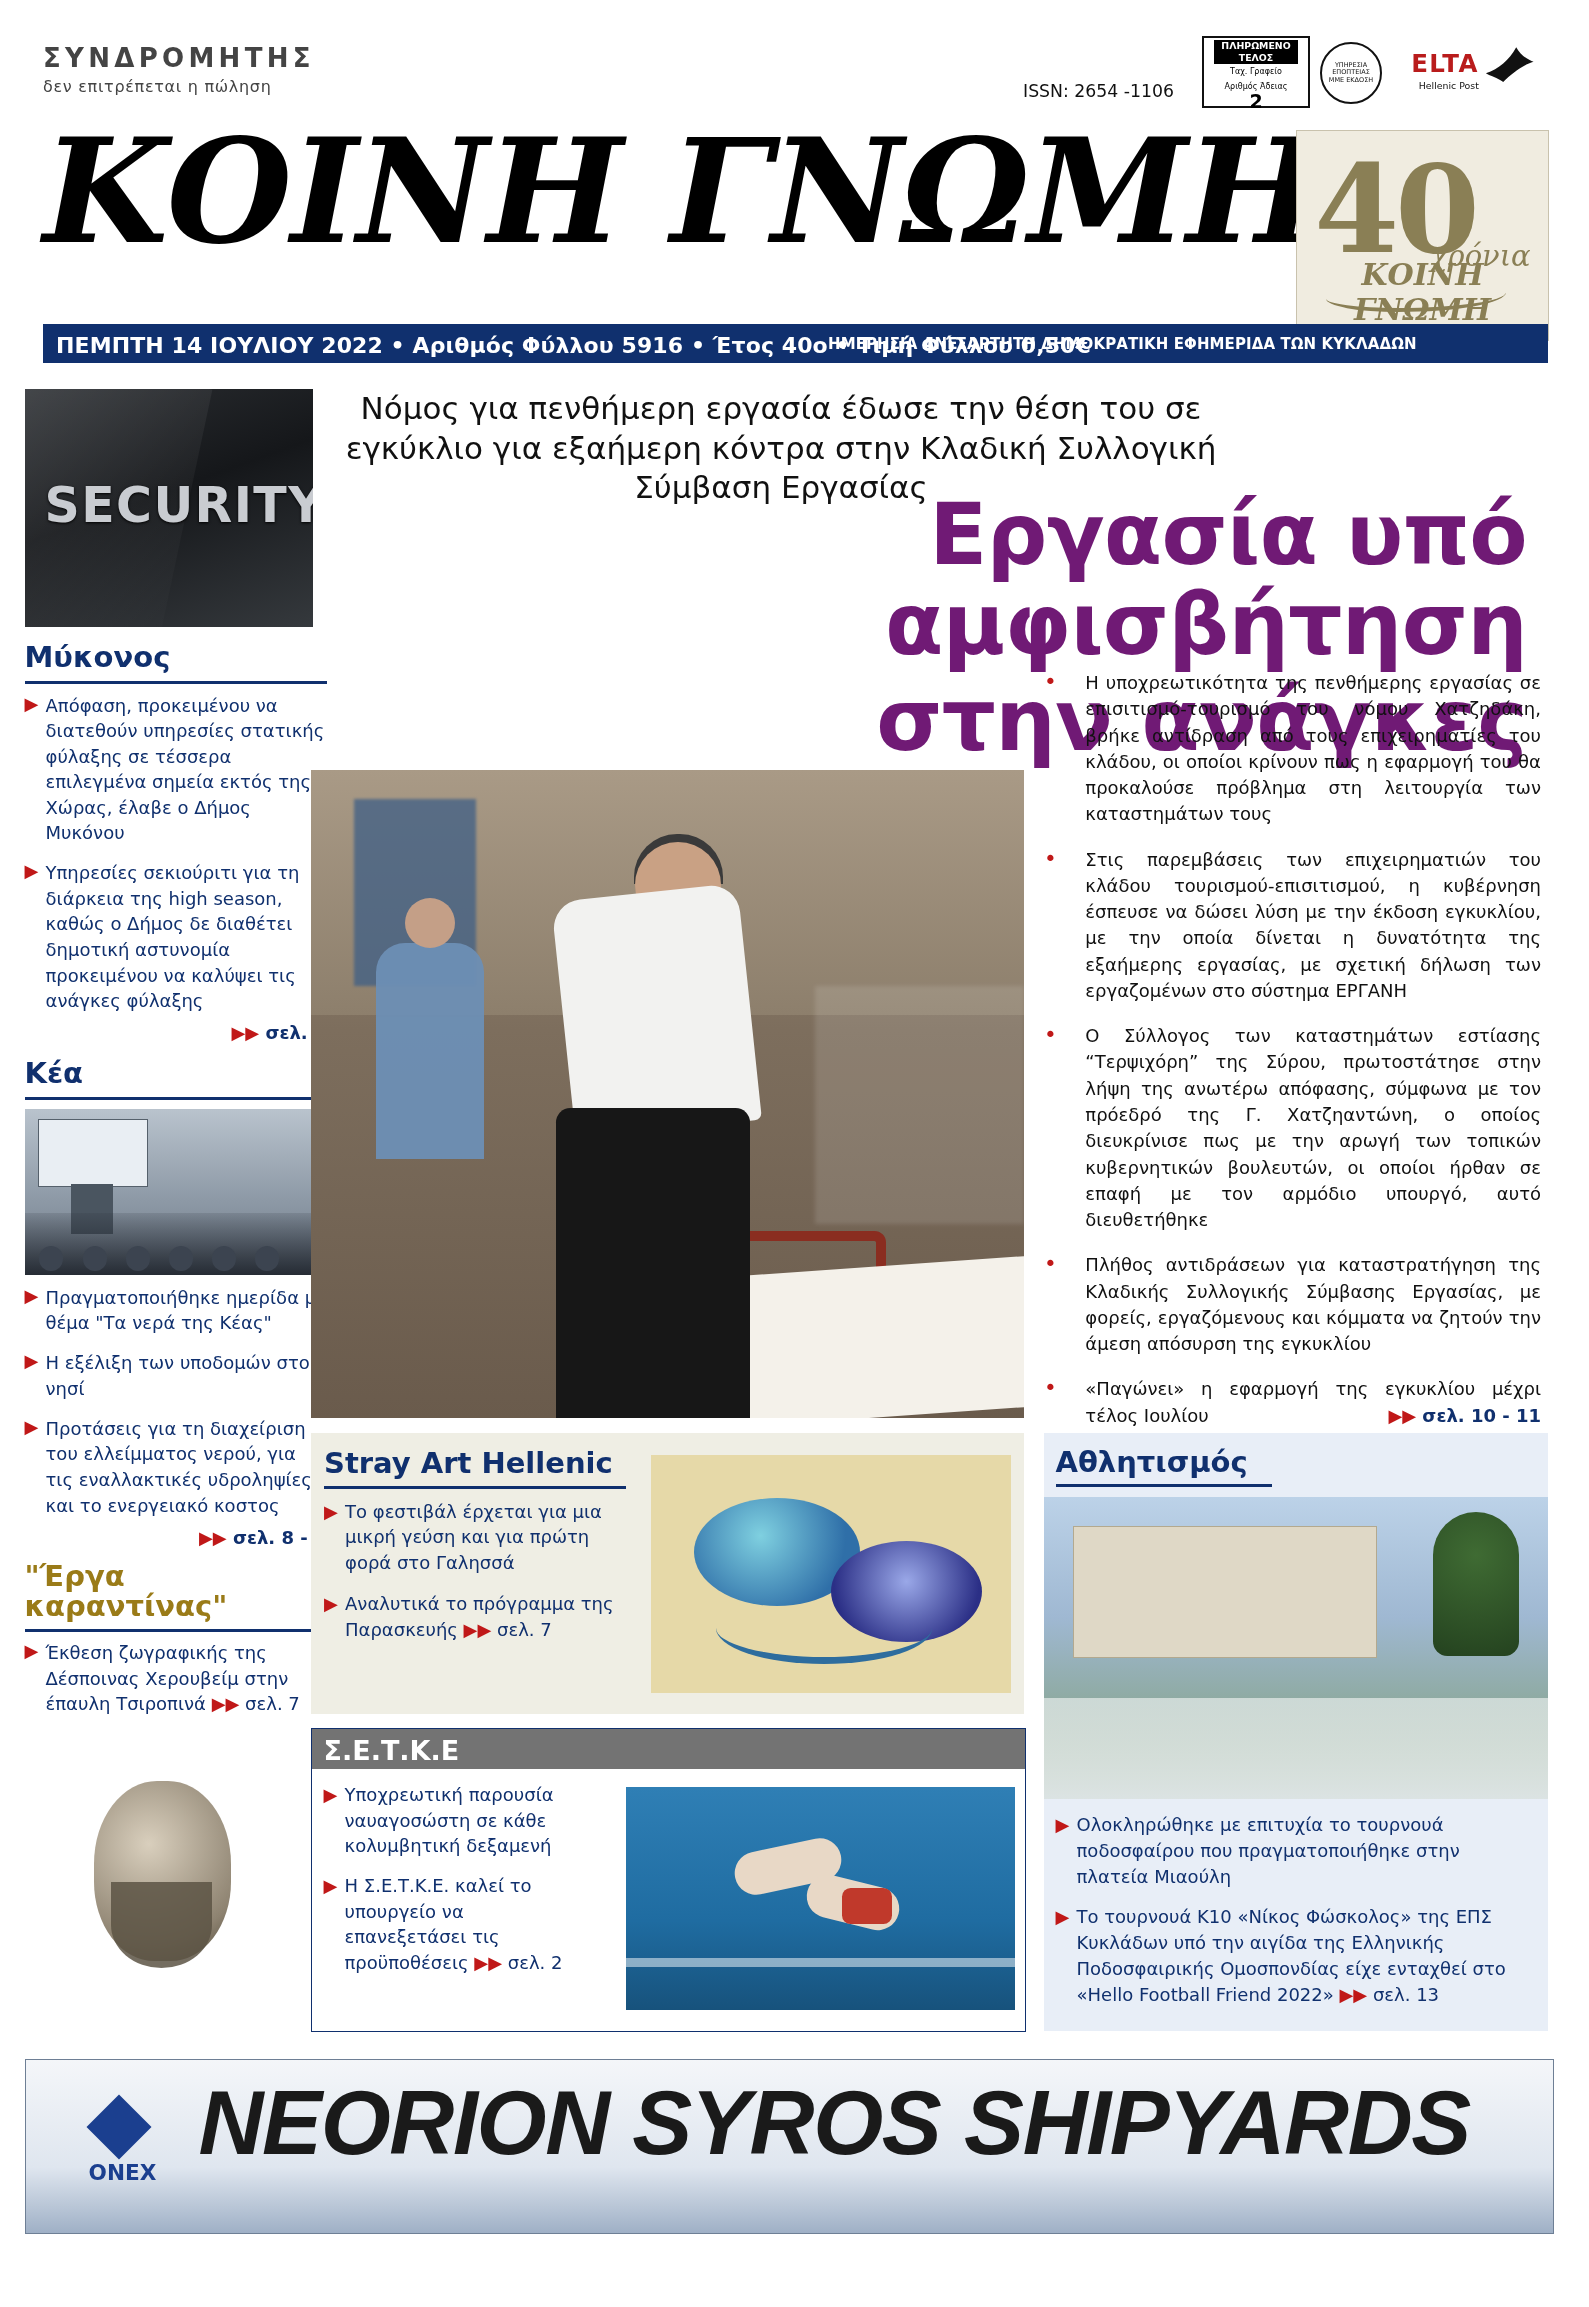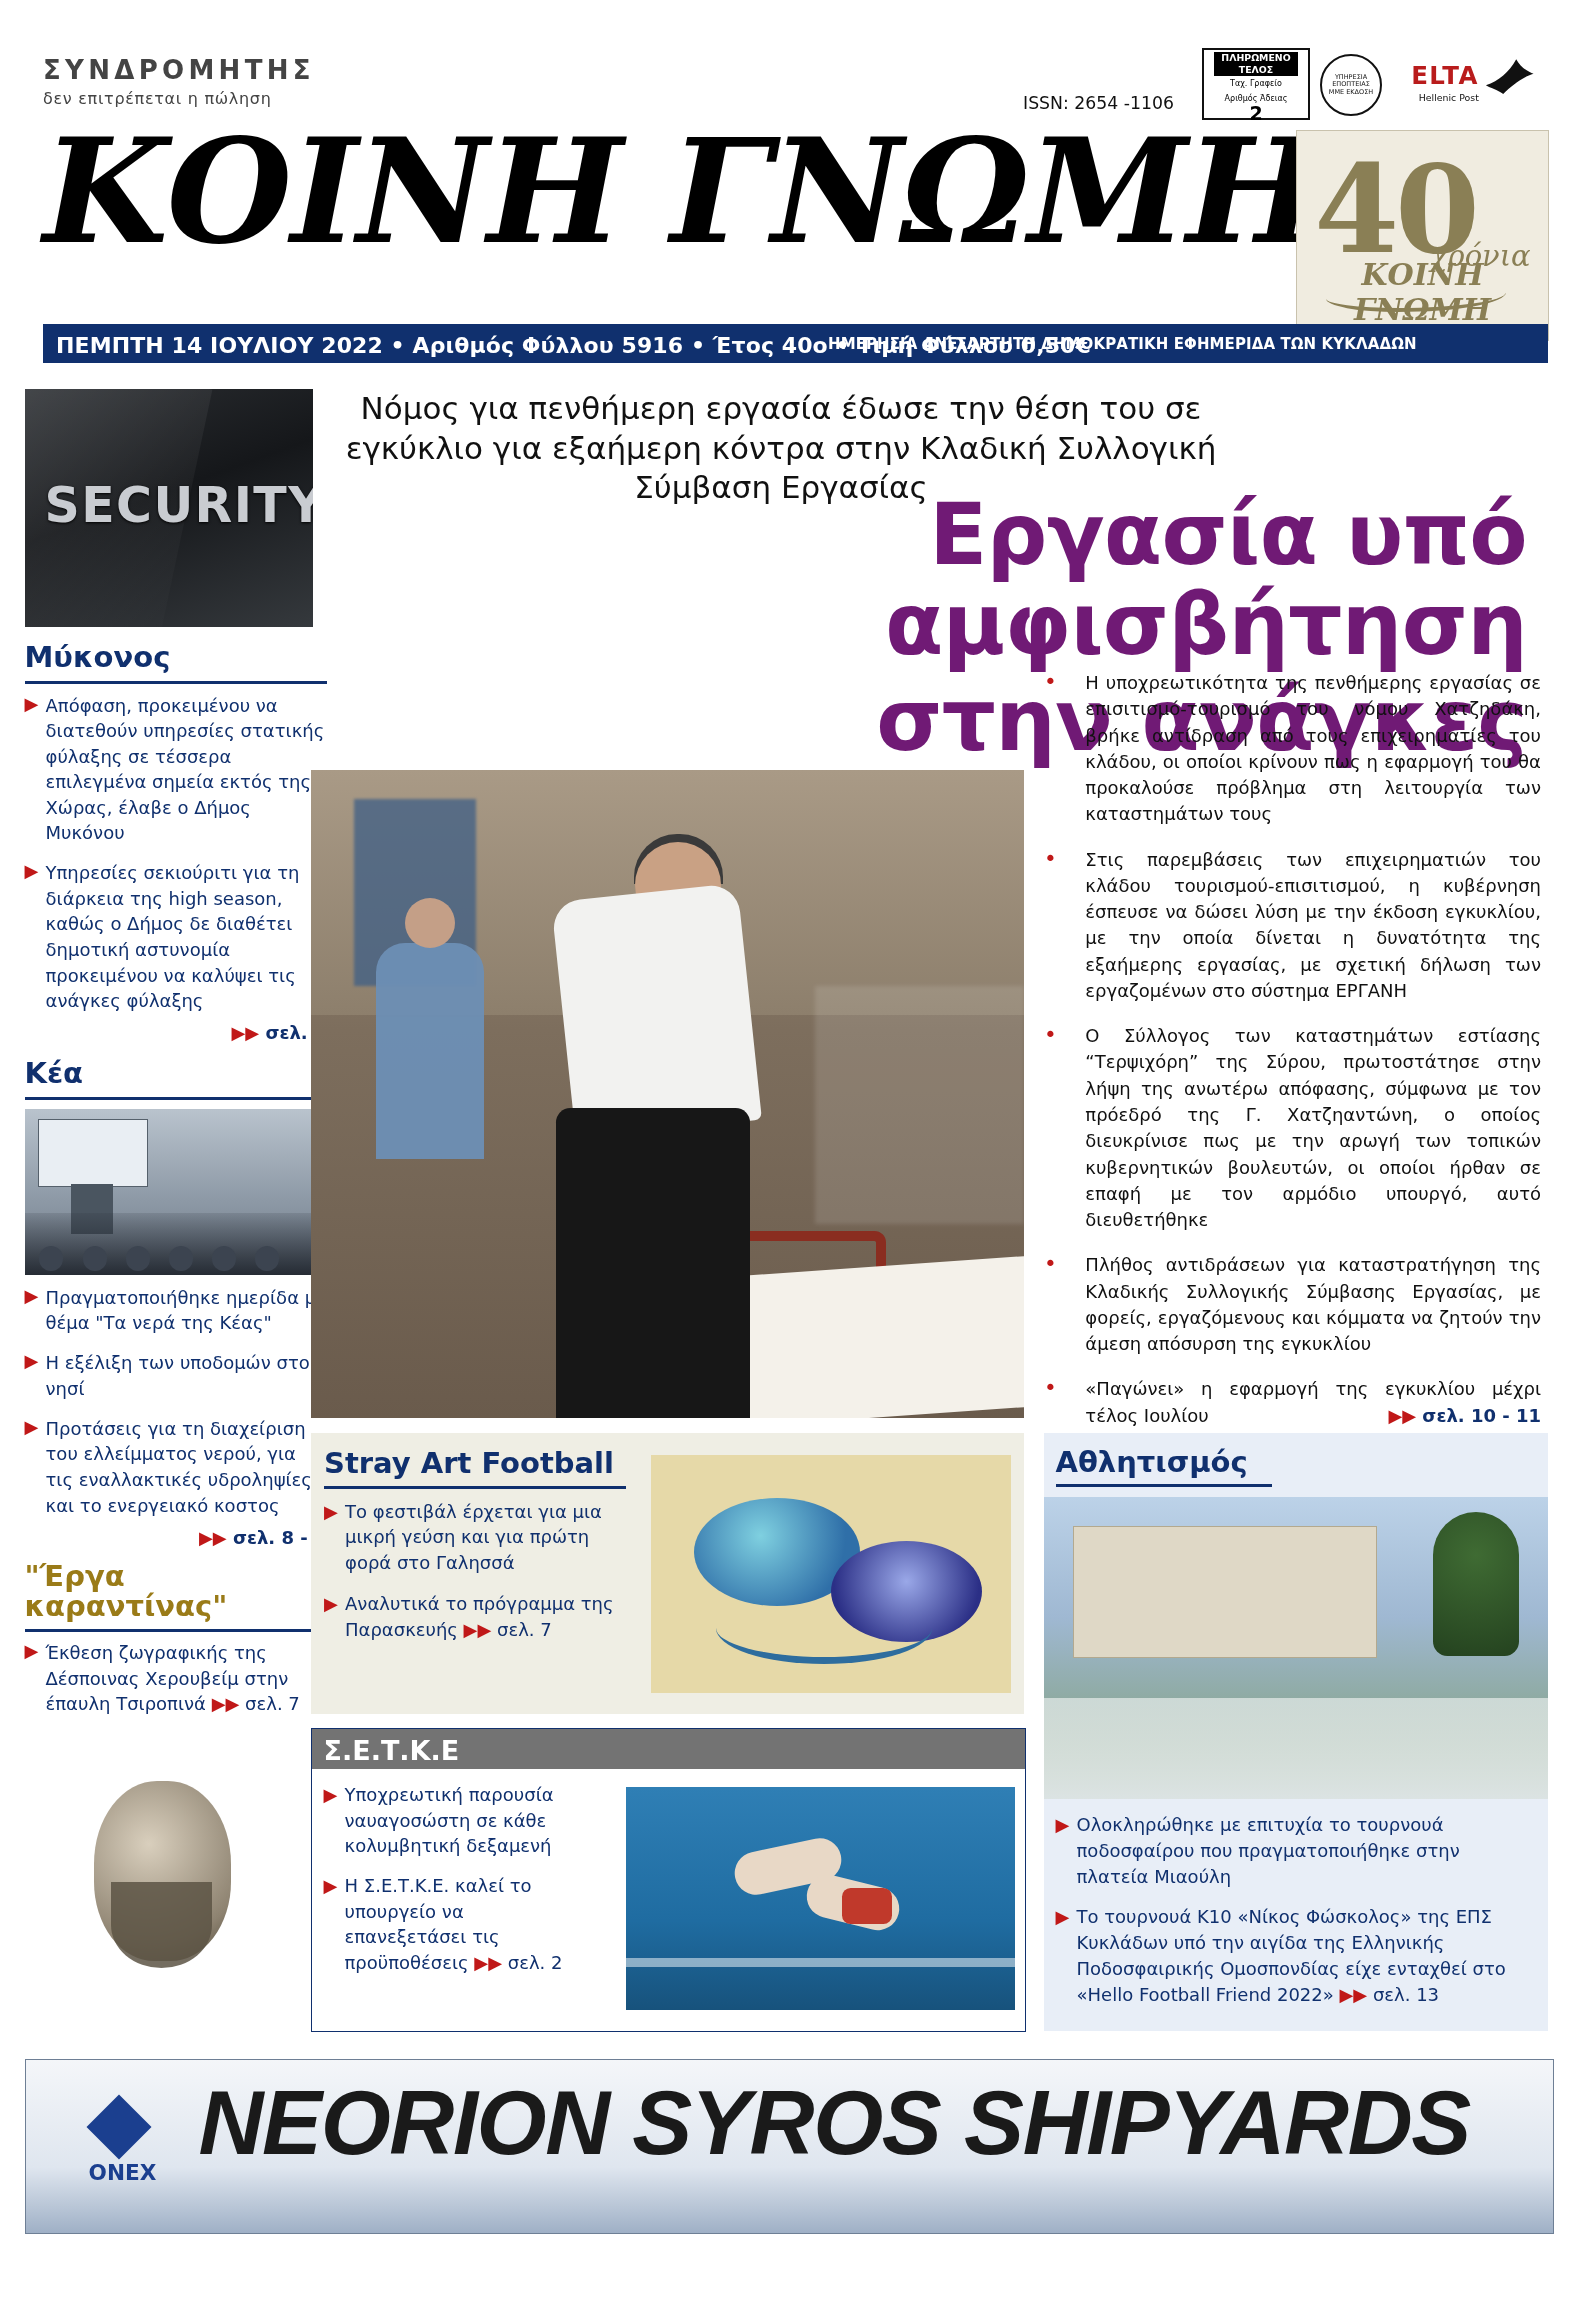--- a/index.html
+++ b/index.html
@@ -1,20 +1,20 @@
 <!DOCTYPE html>
 <html style="font-size:11.5px"><head>
 <meta charset="utf-8">
 <style>
   html,body{margin:0;padding:0;background:#ffffff;}
   body{width:1590px;height:2307px;font-family:"DejaVu Sans",sans-serif;color:#000;position:relative;overflow:hidden;}
   .page{width:1590px;height:2307px;position:relative;padding:0;box-sizing:border-box;}
 
   
-  .topbar{position:absolute;left:43px;top:36px;width:1505px;height:79px;margin-top:12px;}
+  .topbar{position:absolute;left:43px;top:36px;width:1505px;height:79px;}
   .sub-label{position:absolute;left:0;top:7.2px;}
   .sub-label .l1{font-size:26px;font-weight:bold;letter-spacing:4.3px;color:#444;font-family:"DejaVu Sans",sans-serif;}
   .sub-label .l2{font-size:16px;color:#444;margin-top:4.3px;letter-spacing:0.7px;}
   .issn{position:absolute;right:374px;top:45px;font-size:17.3px;color:#111;}
   .stamp{position:absolute;right:238px;top:0px;width:108px;height:72px;border:2.2px solid #111;font-size:9.4px;text-align:center;line-height:1.25;padding-top:2.2px;box-sizing:border-box;}
   .stamp .s1{font-weight:bold;font-size:9.4px;background:#000;color:#fff;display:block;margin:0 10px;}
   .stamp .s2{font-size:8px;margin-top:3.6px;}
   .stamp .s3{font-size:8px;margin-top:4.3px;}
   .stamp .s4{font-weight:bold;font-size:19px;line-height:1;}
   .seal{position:absolute;right:166px;top:5.8px;width:62px;height:62px;border-radius:50%;border:2.2px solid #111;font-size:6.5px;text-align:center;display:flex;align-items:center;justify-content:center;color:#111;line-height:1.15;padding:4.3px;box-sizing:border-box;}
@@ -292,21 +292,21 @@
     <div class="rb">
       <span class="dot">•</span>
       <span class="rt">
         <span>«Παγώνει» η εφαρμογή της εγκυκλίου μέχρι τέλος Ιουλίου</span>
         <span class="pgr"><span style="color:#c01818">▶▶</span> <span>σελ. 10 - 11</span></span>
       </span>
     </div>
   </div>
 
   <div class="stray">
-    <h3>Stray Art Football</h3>
+    <h3>Stray Art Hellenic</h3>
     <div class="rulex"></div>
     <div class="bl">
       <span class="tri" style="color:#c01818">▶</span>
       <span class="bt">Το φεστιβάλ έρχεται για μια μικρή γεύση και για πρώτη φορά  στο Γαλησσά</span>
     </div>
     <div class="bl">
       <span class="tri" style="color:#c01818">▶</span>
       <span class="bt">
         <span>Αναλυτικά το πρόγραμμα της Παρασκευής</span>
         <span class="pg"><span class="tri2">▶▶</span> <span>σελ. 7</span></span>

